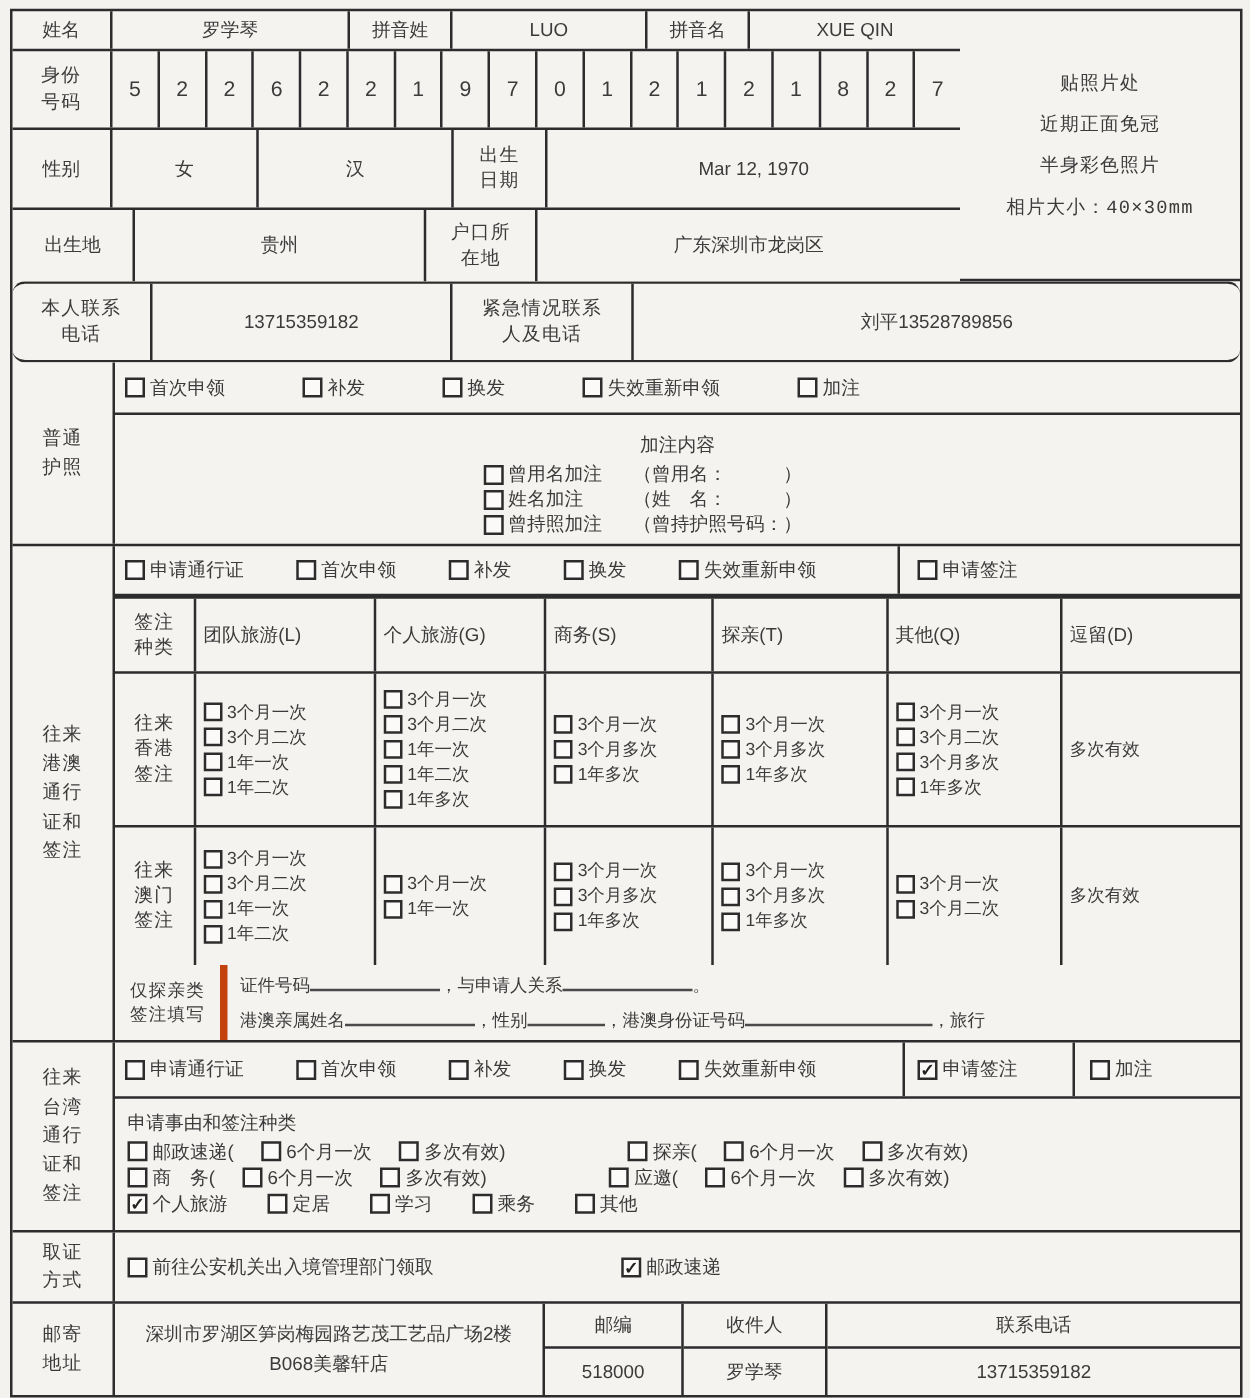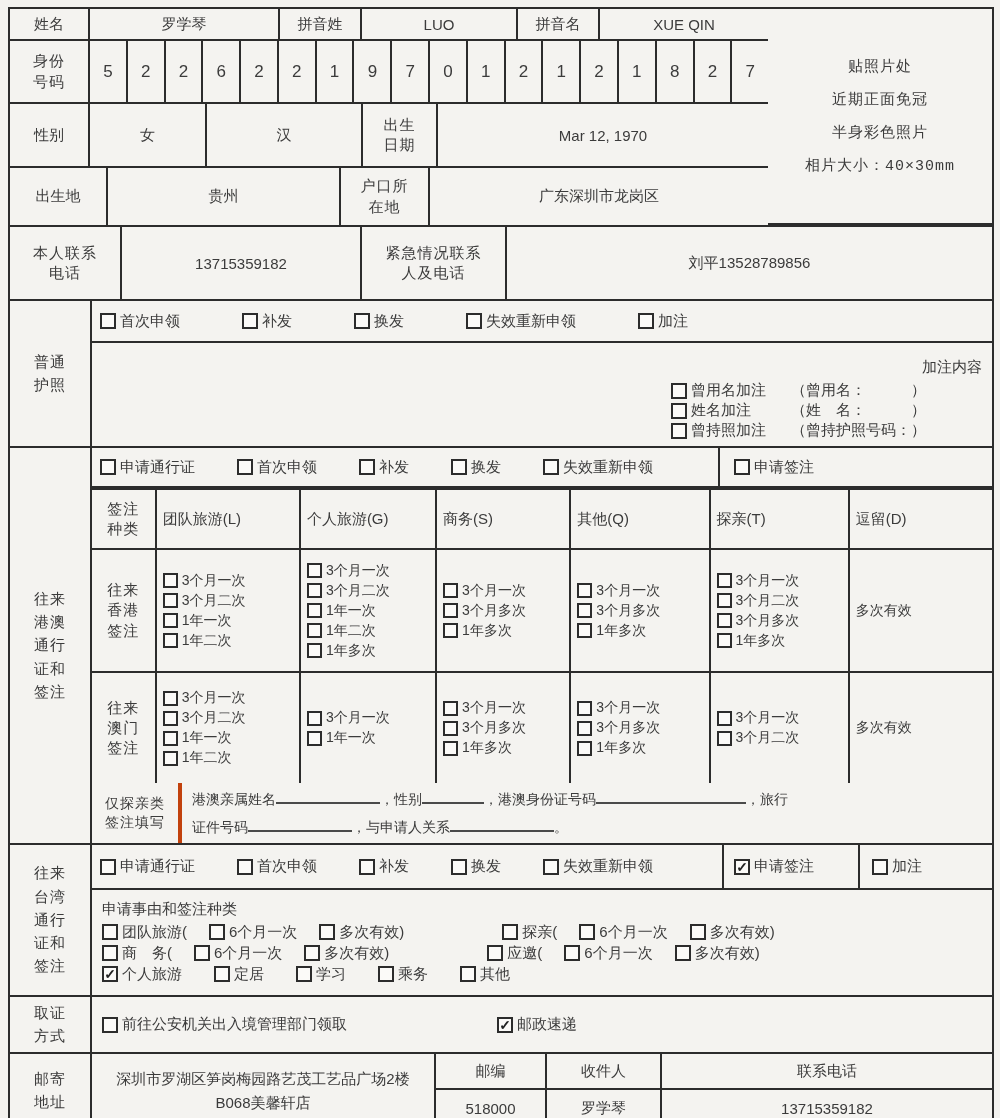--- a/index.html
+++ b/index.html
@@ -7,38 +7,38 @@
   .form { position:absolute; left:8px; top:7px; width:986px; border:2px solid #2c2c2c; background:#f4f3f0; font-size:15px; }
   .row { display:flex; border-bottom:2px solid #2c2c2c; }
   .cell { border-right:2px solid #2c2c2c; display:flex; align-items:center; justify-content:center; text-align:center; padding:2px 4px; }
   .cell:last-child { border-right:none; }
   .lbl-line { line-height:1.35; letter-spacing:1px; }
   
   .top { display:flex; }
   .top-left { width:758px; }
   .photo { flex:1; border-bottom:2px solid #2c2c2c; display:flex; flex-direction:column; align-items:center; justify-content:center; gap:14px; font-size:15px; }
   .photo .pline { letter-spacing:1px;font-family:Liberation Mono, monospace; }
-  .r1 { height:32px; } .r2 { height:63px; } .r3 { height:64px; } .r4 { height:57px; } .r5 { height:76px; }
+  .r1 { height:32px; } .r2 { height:63px; } .r3 { height:64px; } .r4 { height:57px; } .r5 { height:65px;border-radius:10px; }
   .digit { flex:1; border-right:2px solid #2c2c2c; display:flex; align-items:center; justify-content:center; font-size:17px; }
   .digit:last-child { border-right:none; }
   
   .section { display:flex; border-bottom:2px solid #2c2c2c; }
   .section:last-child { border-bottom:none; }
   .side { width:82px; border-right:2px solid #2c2c2c; display:flex; flex-direction:column; align-items:center; justify-content:center; gap:3px; letter-spacing:2px; }
   .content { flex:1; display:flex; flex-direction:column; min-width:0; }
   .content > .crow { border-bottom:2px solid #2c2c2c; }
   .content > .crow:last-child { border-bottom:none; }
   .crow { display:flex; align-items:center; }
   .crow.thick { border-bottom-width:4px !important; }
   
   .ci { display:inline-flex; align-items:center; gap:4px; white-space:nowrap; }
   .cb { width:16px; height:16px; min-width:16px; border:2px solid #2c2c2c; background:#fbfaf8; display:inline-flex; align-items:center; justify-content:center; font-size:14px; font-weight:bold; color:#222; }
   
   .opts-pass { height:42px; padding-left:8px; gap:62px; }
-  .ann { height:103px; flex-direction:column; align-items:flex-end; justify-content:center; padding:16px 10px 6px 10px; }
+  .ann { height:103px; flex-direction:column; align-items:center; justify-content:center; padding:16px 10px 6px 10px; }
   .ann-title { margin-bottom:3px; }
   .ann-row { display:flex; align-items:center; margin:1px 0; }
   .ann-row .ci { width:120px; }
   .ann-paren { flex:1; display:flex; justify-content:space-between; padding-right:56px; }
   
   .opts-hm { height:42px; }
   .opts-hm .grp, .opts-tw .grp { display:flex; gap:42px; padding-left:8px; align-items:center; height:100%; }
   .opts-hm .grp { width:628px; border-right:2px solid #2c2c2c; }
   .visa-apply-cell { flex:1; display:flex; align-items:center; padding-left:14px; }
   .visa-row { display:flex; border-bottom:2px solid #2c2c2c; }
@@ -52,21 +52,21 @@
   .visa-row > div:nth-child(5){ width:140px; }
   .visa-row > div:nth-child(6){ width:140px; }
   .visa-row > div:nth-child(7){ width:143px; }
   .visa-head { height:60px; }
   .visa-head > div { font-size:15px; }
   .r-hk { height:123px; border-bottom-width:2px; }
   .r-mo { height:110px; border-bottom-width:4px !important; }
   .vopt { display:flex; align-items:center; gap:4px; margin:1px 0; white-space:nowrap; }
   .vopt .cb { width:15px; height:15px; min-width:15px; }
   .relative-row { height:60px; }
-  .rel-label { width:90px; border-right:4px solid #c2410c; height:100%; display:flex; flex-direction:column; align-items:center; justify-content:center; font-size:14px; }
+  .rel-label { width:90px; border-right:6px solid #c2410c; height:100%; display:flex; flex-direction:column; align-items:center; justify-content:center; font-size:14px; }
   .rel-body { flex:1; padding:4px 10px; font-size:14px; line-height:2.0; }
   .blank { display:inline-block; border-bottom:2px solid #4a4a4a; height:13px; vertical-align:baseline; }
   .bl-short{ width:62px; } .bl-med{ width:104px; } .bl-long{ width:150px; }
   
   .opts-tw { height:45px; }
   .opts-tw .grp { width:632px; border-right:2px solid #2c2c2c; }
   .tw-visa { width:136px; border-right:2px solid #2c2c2c; height:100%; display:flex; align-items:center; padding-left:10px; }
   .tw-ann { flex:1; height:100%; display:flex; align-items:center; padding-left:12px; }
   .reasons { height:105px; flex-direction:column; align-items:stretch; justify-content:center; padding:2px 10px; }
   .reason-title { margin-bottom:2px; }
@@ -275,22 +275,22 @@
       </div>
       <div>
           <div class="visa-row visa-head">
             <div>
               <div class="lbl-line">签注</div>
               <div class="lbl-line">种类</div>
             </div>
             <div>团队旅游(L)</div>
             <div>个人旅游(G)</div>
             <div>商务(S)</div>
+            <div>探亲(T)</div>
             <div>其他(Q)</div>
-            <div>探亲(T)</div>
             <div>逗留(D)</div>
           </div>
           <div class="visa-row r-hk">
             <div>
               <div class="lbl-line">往来</div>
               <div class="lbl-line">香港</div>
               <div class="lbl-line">签注</div>
             </div>
             <div>
               <div class="vopt">
@@ -458,22 +458,22 @@
               <span>多次有效</span>
             </div>
           </div>
         </div>
       <div class="crow relative-row">
         <div class="rel-label">
             <div class="lbl-line">仅探亲类</div>
             <div class="lbl-line">签注填写</div>
           </div>
         <div class="rel-body">
+          <div><span class="seg-text">证件号码</span><span class="blank bl-med"></span><span class="seg-text">，与申请人关系</span><span class="blank bl-med"></span><span class="seg-text">。</span></div>
           <div><span class="seg-text">港澳亲属姓名</span><span class="blank bl-med"></span><span class="seg-text">，性别</span><span class="blank bl-short"></span><span class="seg-text">，港澳身份证号码</span><span class="blank bl-long"></span><span class="seg-text">，旅行</span></div>
-          <div><span class="seg-text">证件号码</span><span class="blank bl-med"></span><span class="seg-text">，与申请人关系</span><span class="blank bl-med"></span><span class="seg-text">。</span></div>
         </div>
       </div>
     </div>
   </div>
 
   <div class="section">
     <div class="side">
         <div class="lbl-line">往来</div>
         <div class="lbl-line">台湾</div>
         <div class="lbl-line">通行</div>
@@ -517,21 +517,21 @@
             </span>
           </div>
       </div>
       <div class="crow reasons">
         <div class="reason-title">申请事由和签注种类</div>
         <div>
             <div class="reason-line">
               <span class="rgroup">
                 <span class="ci">
                   <span class="cb"></span>
-                  <span class="cl">团队旅游(</span>
+                  <span class="cl">邮政速递(</span>
                 </span>
                 <span class="ci">
                   <span class="cb"></span>
                   <span class="cl">6个月一次</span>
                 </span>
                 <span class="ci">
                   <span class="cb"></span>
                   <span class="cl">多次有效)</span>
                 </span>
               </span>

